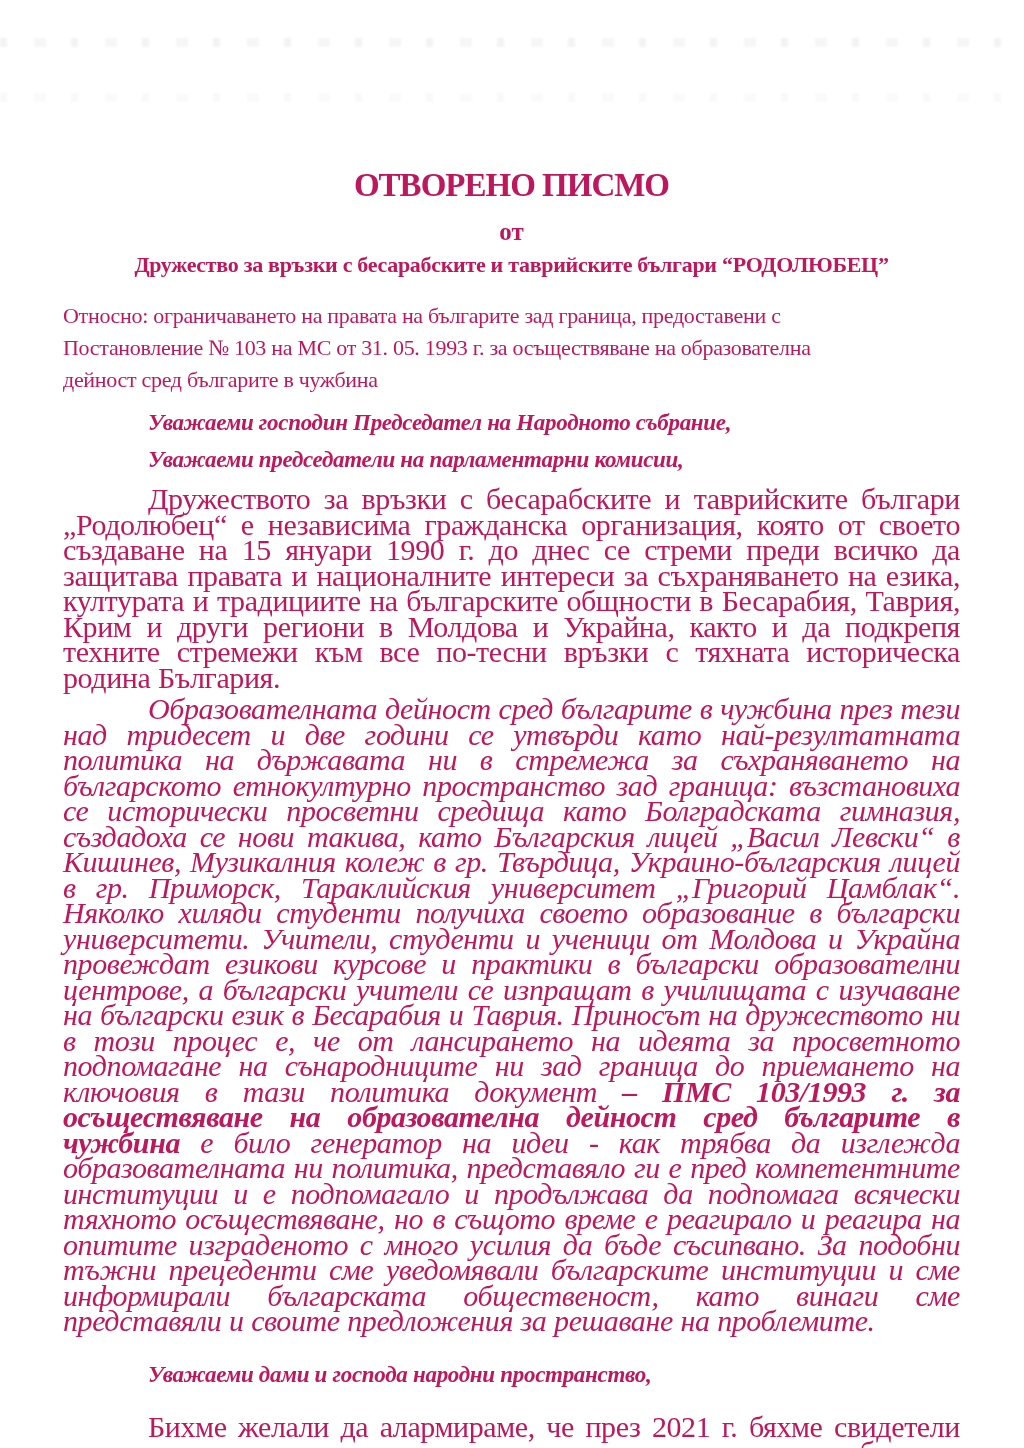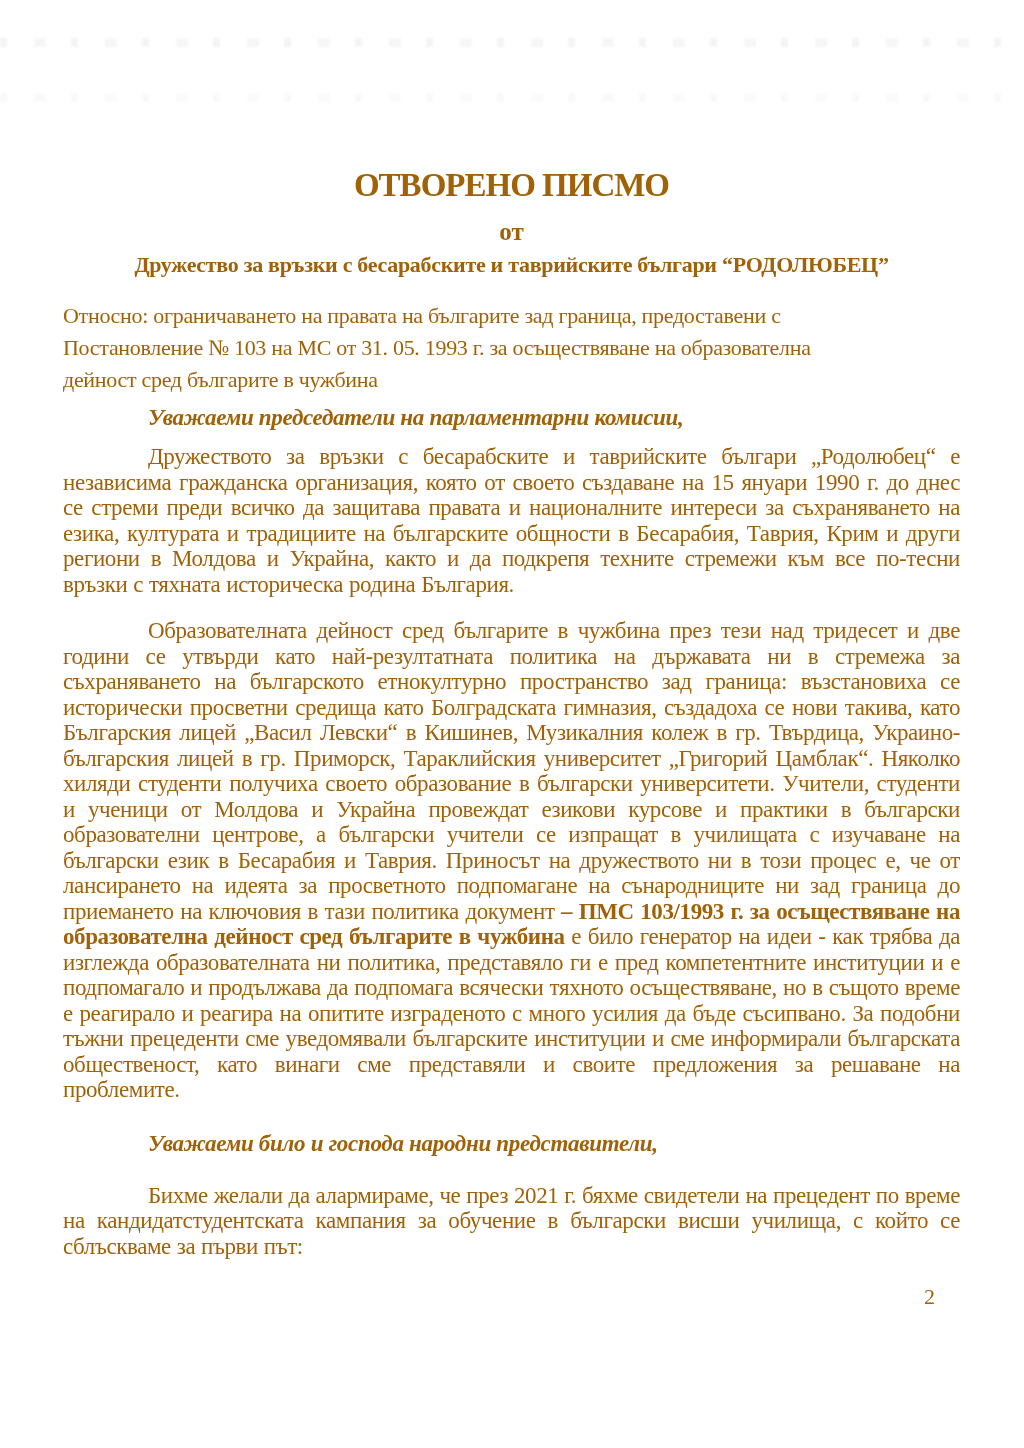--- a/index.html
+++ b/index.html
@@ -7,21 +7,21 @@
     padding: 0;
     background: #ffffff;
   }
   .page {
     position: relative;
     width: 1024px;
     height: 1448px;
     background: #ffffff;
     overflow: hidden;
     font-family: "Liberation Serif", "DejaVu Serif", serif;
-    color: #a16207;
+    color: #be185d;
   }
   
   .artifact-row {
     position: absolute;
     left: 0;
     width: 100%;
     height: 9px;
     background: repeating-linear-gradient(
       90deg,
       rgba(90, 90, 90, 0.07) 0px, rgba(90, 90, 90, 0.07) 7px,
@@ -83,26 +83,26 @@
     letter-spacing: -0.3px;
   }
   .salutation.first { margin-top: 12px; }
   .salutation.deputies { margin-top: 26px; }
 
   .body-para {
     margin: 0;
     margin-top: 11px;
     text-align: justify;
     text-indent: 85px;
-    font-size: 23px;
+    font-size: 30px;
     line-height: 25.5px;
     letter-spacing: -0.4px;
     word-spacing: 0.5px;
   }
-  .body-para.second { margin-top: 21px; }
+  .body-para.second { margin-top: 6px; font-style: italic; }
   .body-para.third { margin-top: 24px; }
   .bold-run { font-weight: bold; }
 
   .page-number {
     margin-top: 24px;
     text-align: right;
     padding-right: 25px;
     font-size: 22px;
     line-height: 28px;
   }
@@ -122,27 +122,28 @@
     <div class="from-label">от</div>
 
     <div class="org-name">Дружество за връзки с бесарабските и таврийските българи “РОДОЛЮБЕЦ”</div>
 
     <div class="subject">
       <div>Относно: ограничаването на правата на българите зад граница, предоставени  с</div>
       <div>Постановление № 103 на МС от 31. 05. 1993 г. за осъществяване на образователна</div>
       <div>дейност сред българите в чужбина</div>
     </div>
 
+    <div class="salutation first">Уважаеми господин Председател на Народното събрание,</div>
 
     <div class="salutation">Уважаеми председатели на парламентарни комисии,</div>
 
     <p class="body-para">Дружеството за връзки с бесарабските и таврийските българи „Родолюбец“ е независима гражданска организация, която от своето създаване на 15 януари 1990 г. до днес се стреми преди всичко да защитава правата и националните интереси за съхраняването на езика, културата и традициите на българските общности в Бесарабия, Таврия, Крим и други региони в Молдова и Украйна, както и да подкрепя техните стремежи към все по-тесни връзки с тяхната историческа родина България.</p>
 
     <p class="body-para second"><span>Образователната дейност сред българите в чужбина през тези над тридесет и две години се утвърди като най-резултатната политика на държавата ни в стремежа за съхраняването на българското етнокултурно пространство зад граница: възстановиха се исторически просветни средища като Болградската гимназия, създадоха се нови такива, като Българския лицей „Васил Левски“ в Кишинев, Музикалния колеж в гр. Твърдица, Украино-българския лицей в гр. Приморск, Тараклийския университет „Григорий Цамблак“. Няколко хиляди студенти получиха своето образование в български университети. Учители, студенти и ученици от Молдова и Украйна провеждат езикови курсове и практики в български образователни центрове, а български учители се изпращат в училищата с изучаване на български език в Бесарабия и Таврия. Приносът на дружеството ни в този процес е, че от лансирането на идеята за просветното подпомагане на сънародниците ни зад граница до приемането на ключовия в тази политика документ </span><span class="bold-run">– ПМС 103/1993 г. за осъществяване на образователна дейност сред българите в чужбина</span><span> е било генератор на идеи - как трябва да изглежда образователната ни политика, представяло ги е пред компетентните институции и е подпомагало и продължава да подпомага всячески тяхното осъществяване, но в същото време е реагирало и реагира на опитите изграденото с много усилия да бъде съсипвано. За подобни тъжни прецеденти сме уведомявали българските институции и сме информирали българската общественост, като винаги сме представяли и своите предложения за решаване на проблемите.</span></p>
 
-    <div class="salutation deputies">Уважаеми било и господа народни представители,</div>
+    <div class="salutation deputies">Уважаеми дами и господа народни пространство,</div>
 
     <p class="body-para third">Бихме желали да алармираме, че през 2021 г. бяхме свидетели на прецедент по време на кандидатстудентската кампания за обучение в български висши училища, с който се сблъскваме за първи път:</p>
 
     <div class="page-number">2</div>
 
   </div>
 </div>
 
 </body></html>

